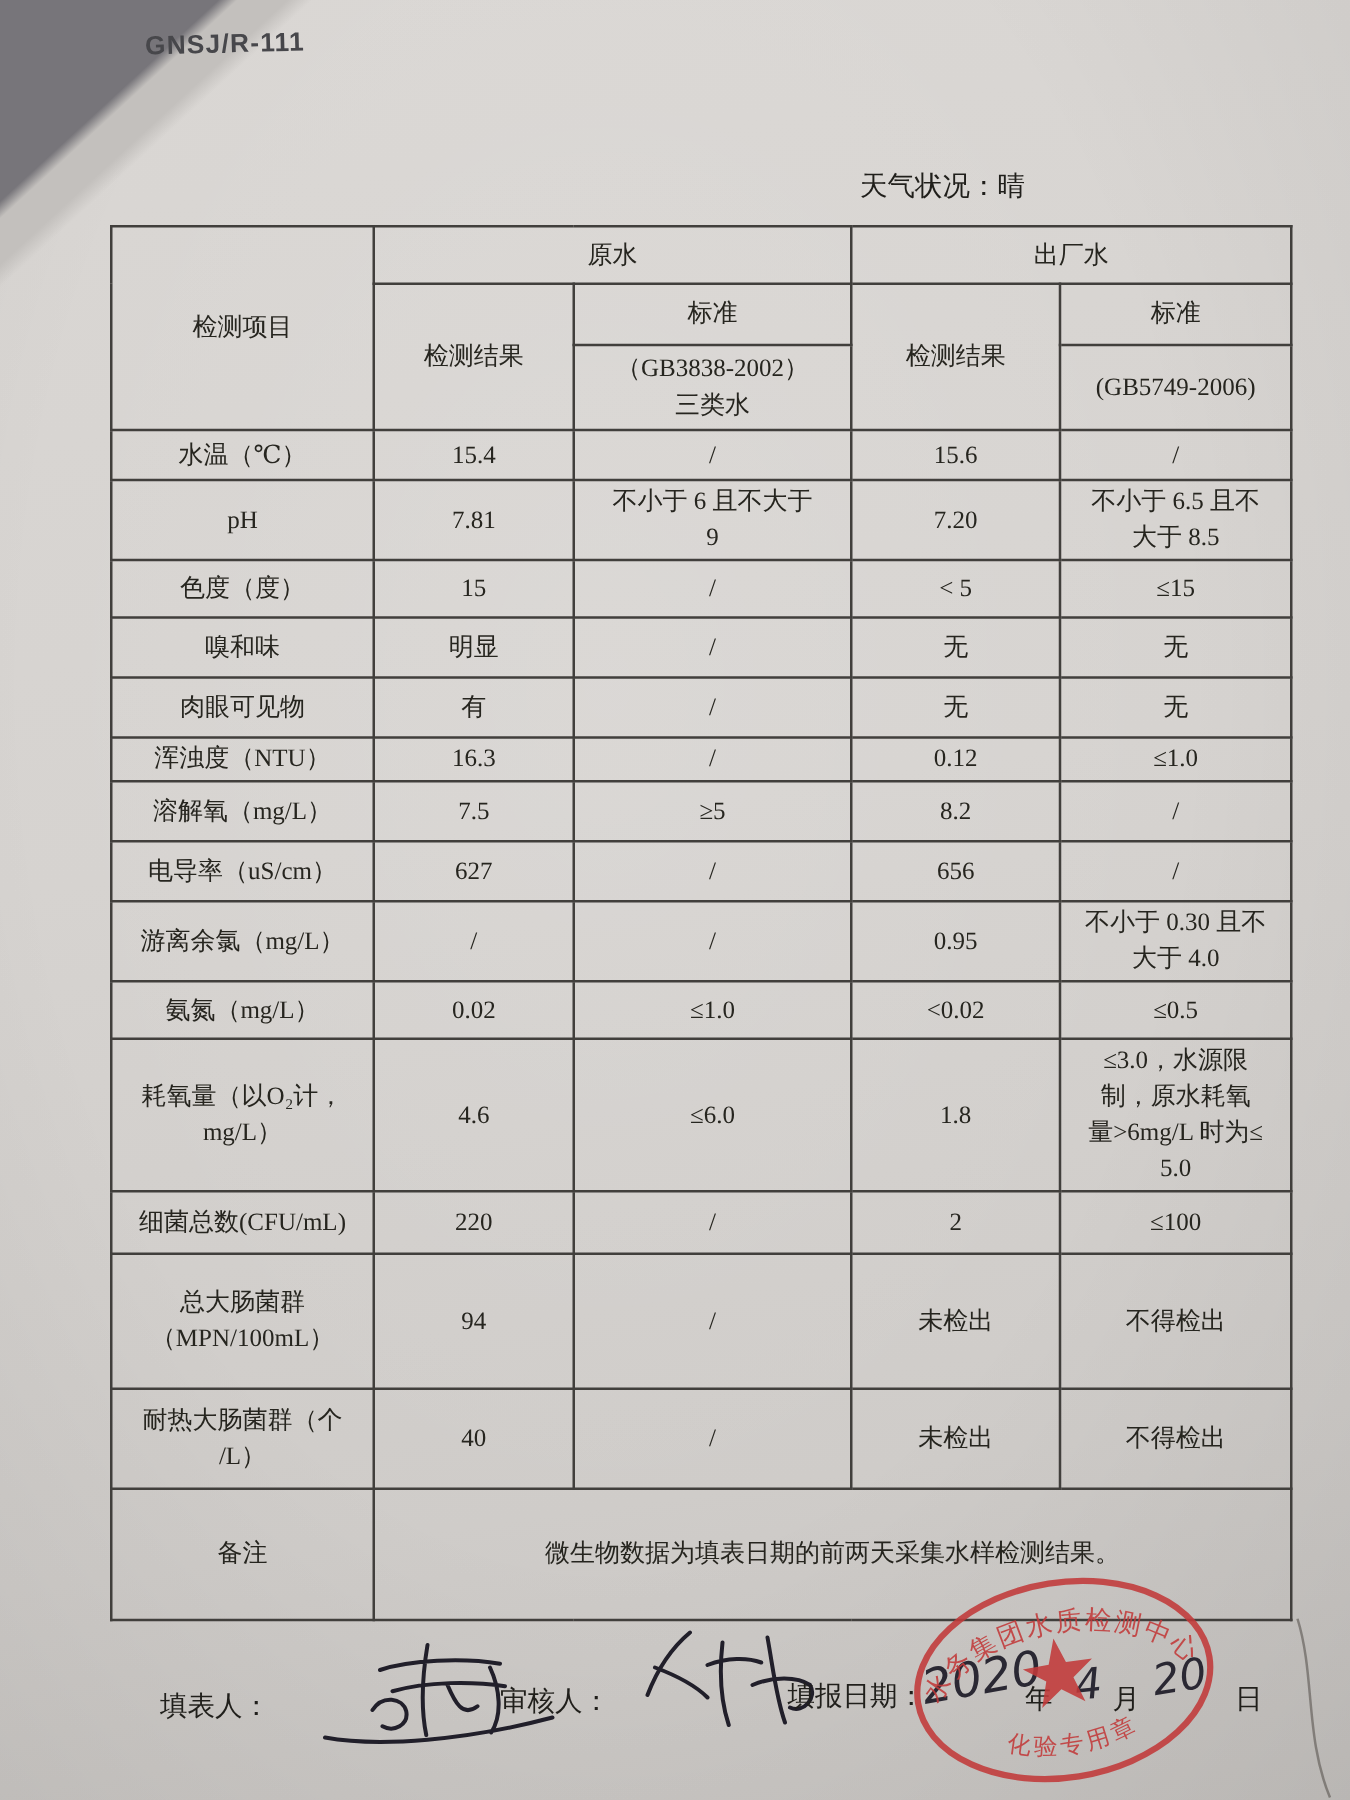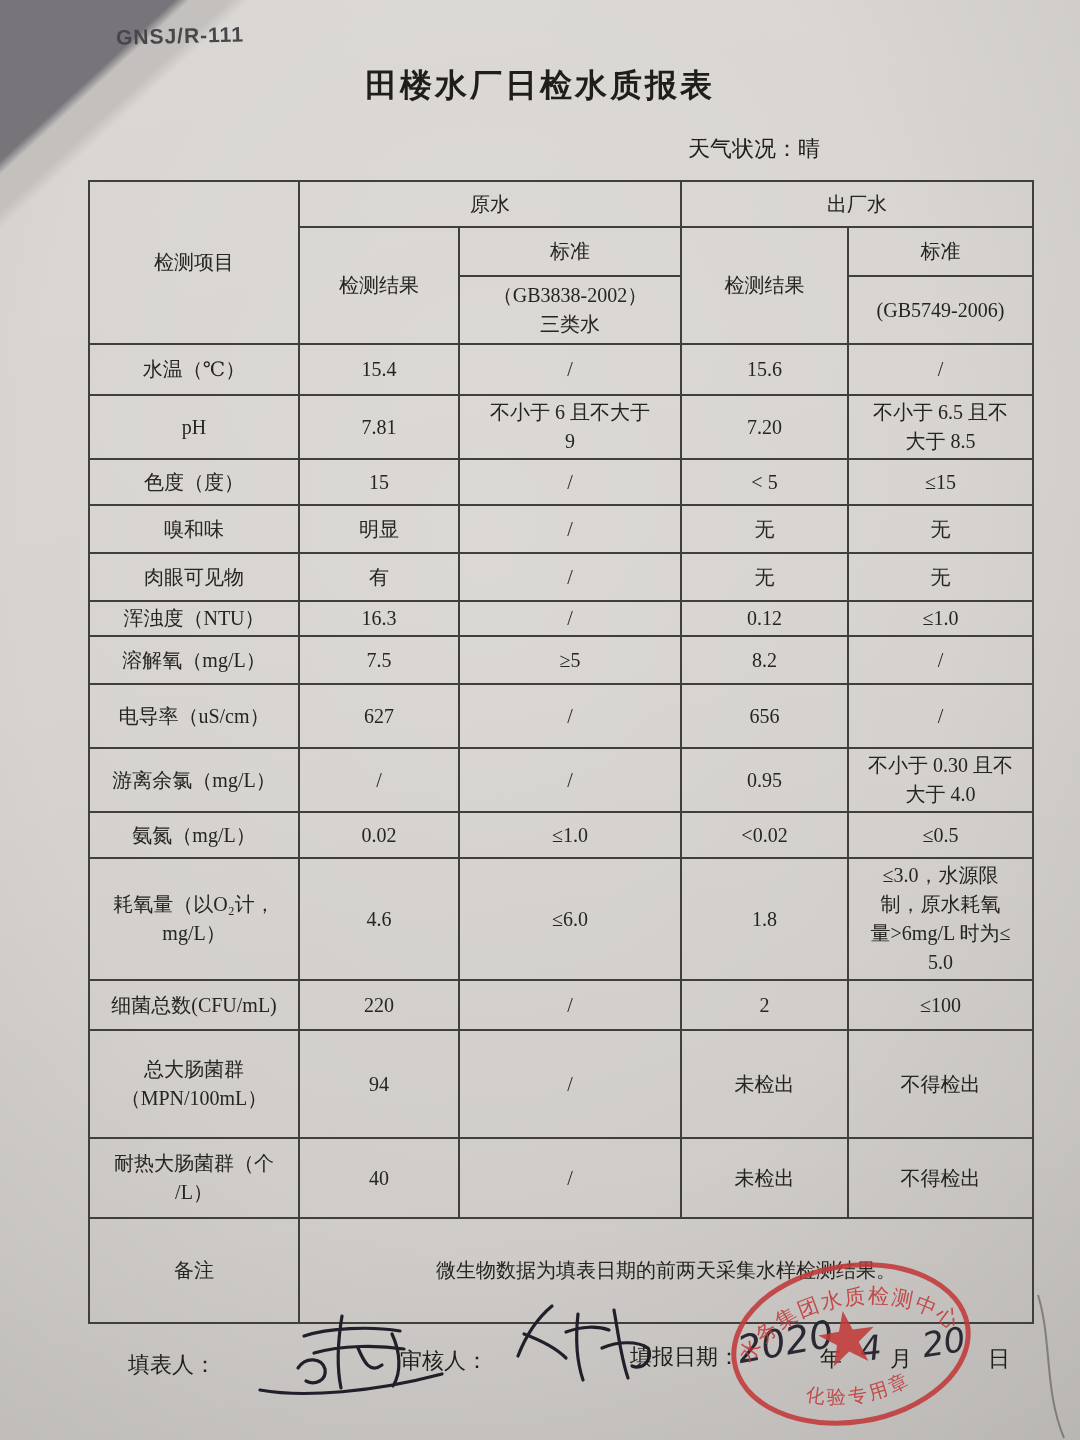--- a/index.html
+++ b/index.html
@@ -41,21 +41,20 @@
   .corner-mark{position:absolute;left:1000px;top:1270px;}
 </style>
 </head>
 <body>
 
 <div class="photo">
   <div class="wedge-mid"></div>
   <div class="wedge-dark"></div>
 
   <div class="form-code">GNSJ/R-111</div>
-  <div class="title">田楼水厂日检水质报表</div>
 
   <div class="meta weather"><span>天气状况：</span><span>晴</span></div>
 
   <table class="report">
     <colgroup>
       <col style="width:210px">
         <col style="width:160px">
         <col style="width:222px">
       <col style="width:167px">
         <col style="width:185px">
@@ -71,21 +70,21 @@
         <td>标准</td>
         <td rowspan="2">检测结果</td>
         <td>标准</td>
       </tr>
       <tr class="hC">
         <td><span>（GB3838-2002）</span><br><span>三类水</span></td>
         <td>(GB5749-2006)</td>
       </tr>
     </thead>
     <tbody id="data-rows">
-        <tr style="height: 51px;">
+        <tr style="height: 40px;">
           <td>水温（℃）</td>
           <td>15.4</td>
           <td>/</td>
           <td>15.6</td>
           <td>/</td>
         </tr>
         <tr style="height: 64px;">
           <td>pH</td>
           <td>7.81</td>
           <td>不小于 6 且不大于
@@ -122,21 +121,21 @@
           <td>0.12</td>
           <td>≤1.0</td>
         </tr>
         <tr style="height: 48px;">
           <td>溶解氧（mg/L）</td>
           <td>7.5</td>
           <td>≥5</td>
           <td>8.2</td>
           <td>/</td>
         </tr>
-        <tr style="height: 64px;">
+        <tr style="height: 48px;">
           <td>电导率（uS/cm）</td>
           <td>627</td>
           <td>/</td>
           <td>656</td>
           <td>/</td>
         </tr>
         <tr style="height: 62px;">
           <td>游离余氯（mg/L）</td>
           <td>/</td>
           <td>/</td>

